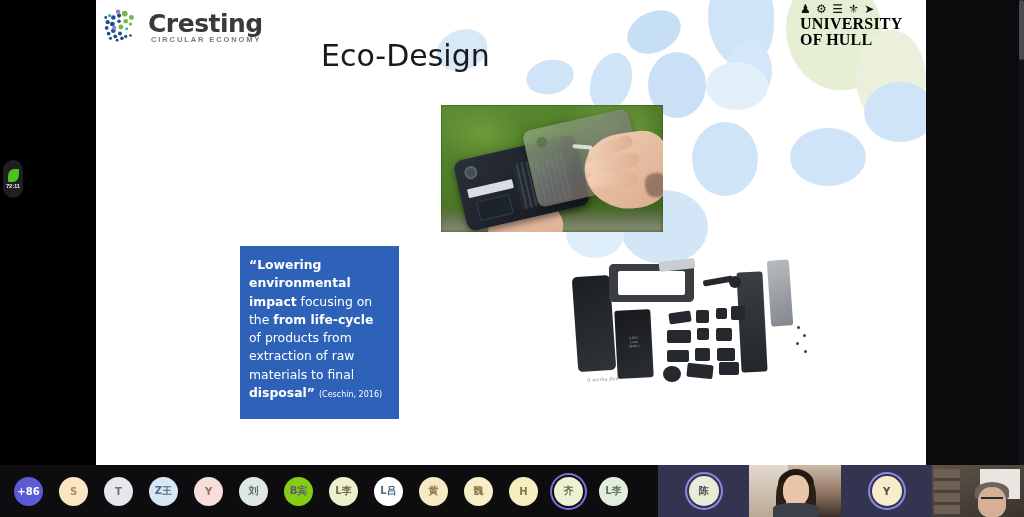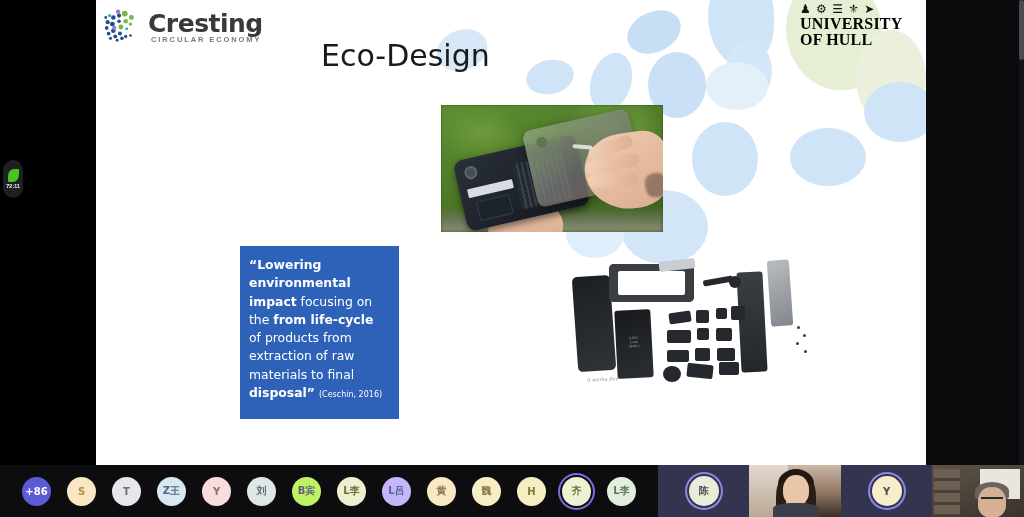--- a/index.html
+++ b/index.html
@@ -196,21 +196,21 @@
     border-radius:3px;
   }
 
   
   .bottom-bar {
     position:absolute; left:0; bottom:0; width:1024px; height:52px;
     background:#0d0d10; display:flex; align-items:center;
   }
   .avatar-row { display:flex; align-items:center; gap:0px; padding-left:14px; }
   .avatar-cell {
-    width:45px; height:52px; display:flex; align-items:center; justify-content:center;
+    width:45px; height:52px; display:flex; align-items:center; 
   }
   .avatar {
     width:29px; height:29px; border-radius:50%;
     display:flex; align-items:center; justify-content:center;
     font-size:10px; color:#555a60; font-weight:bold;
     font-family:"DejaVu Sans", sans-serif; overflow:hidden;
   }
   .avatar.ring { box-shadow:0 0 0 2px #0d0d10, 0 0 0 4px #7b6fe0; }
   .avatar.count { background:#5b5bd6; color:#fff; font-size:10px; }
 
@@ -420,27 +420,27 @@
       <div class="avatar-cell">
           <div class="avatar" style="background:#d9e7f2;color:#4d6b86">Z王</div>
         </div>
       <div class="avatar-cell">
           <div class="avatar" style="background:#f7dedc;color:#9c6a68">Y</div>
         </div>
       <div class="avatar-cell">
           <div class="avatar" style="background:#dfe6e6;color:#5d6b6b">刘</div>
         </div>
       <div class="avatar-cell">
-          <div class="avatar" style="background:#bef264;color:#5f5a78">B宾</div>
+          <div class="avatar" style="background:#84cc16;color:#5f5a78">B宾</div>
         </div>
       <div class="avatar-cell">
           <div class="avatar" style="background:#edefcf;color:#6d7244">L李</div>
         </div>
       <div class="avatar-cell">
-          <div class="avatar" style="background:#c4b5fd;color:#4d6b86">L吕</div>
+          <div class="avatar" style="background:#ffffff;color:#4d6b86">L吕</div>
         </div>
       <div class="avatar-cell">
           <div class="avatar" style="background:#f6e9c4;color:#8a7342">黄</div>
         </div>
       <div class="avatar-cell">
           <div class="avatar" style="background:#f7eec8;color:#8a7342">魏</div>
         </div>
       <div class="avatar-cell">
           <div class="avatar" style="background:#f4eec0;color:#7e7640">H</div>
         </div>

